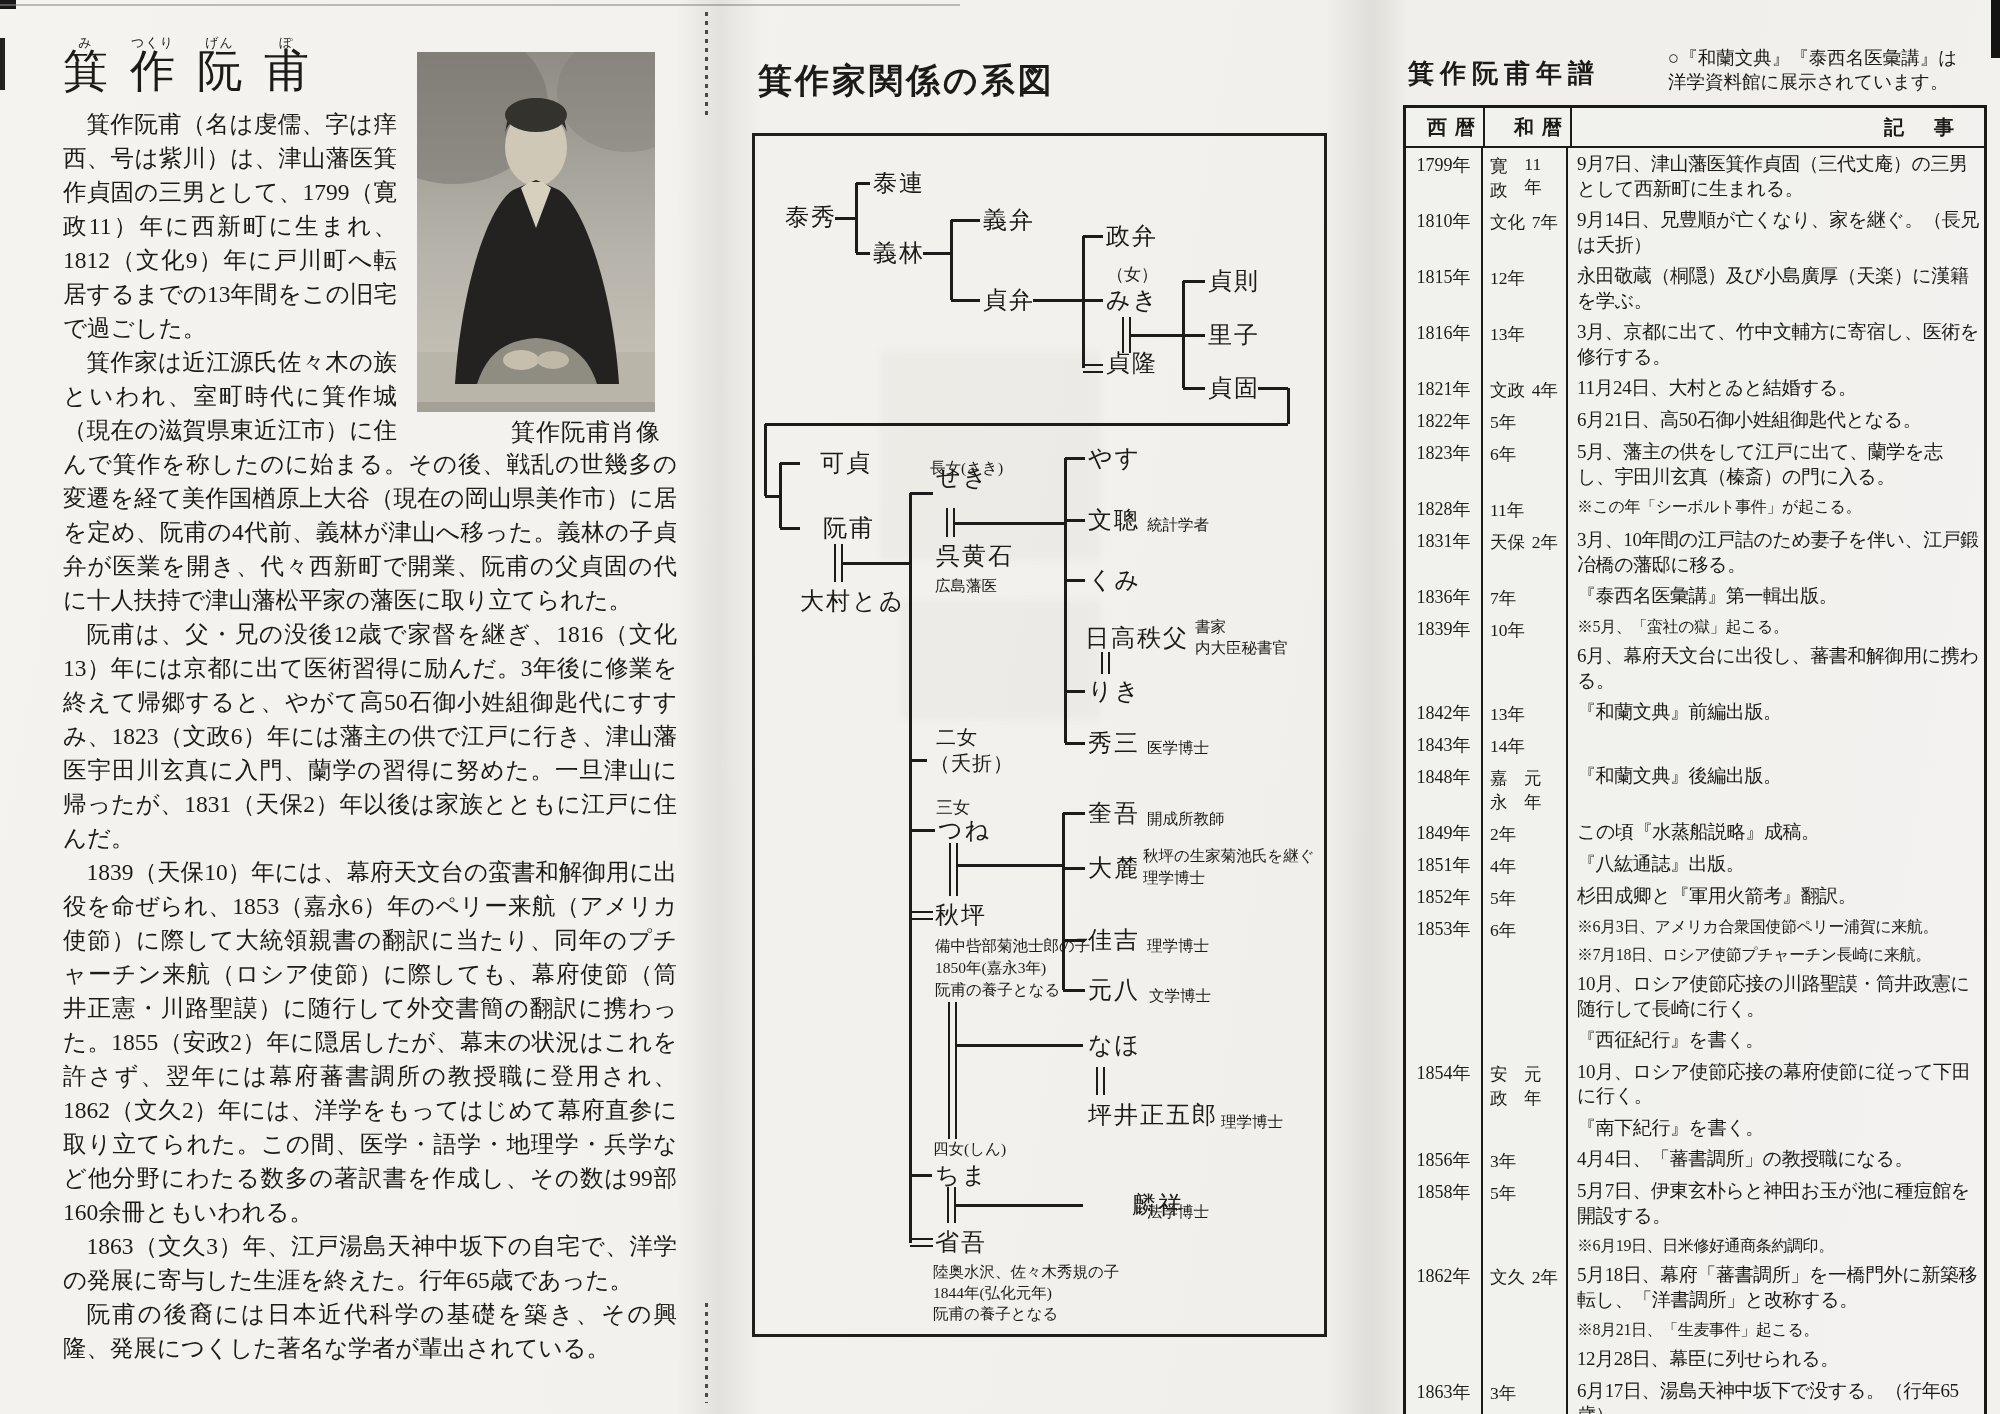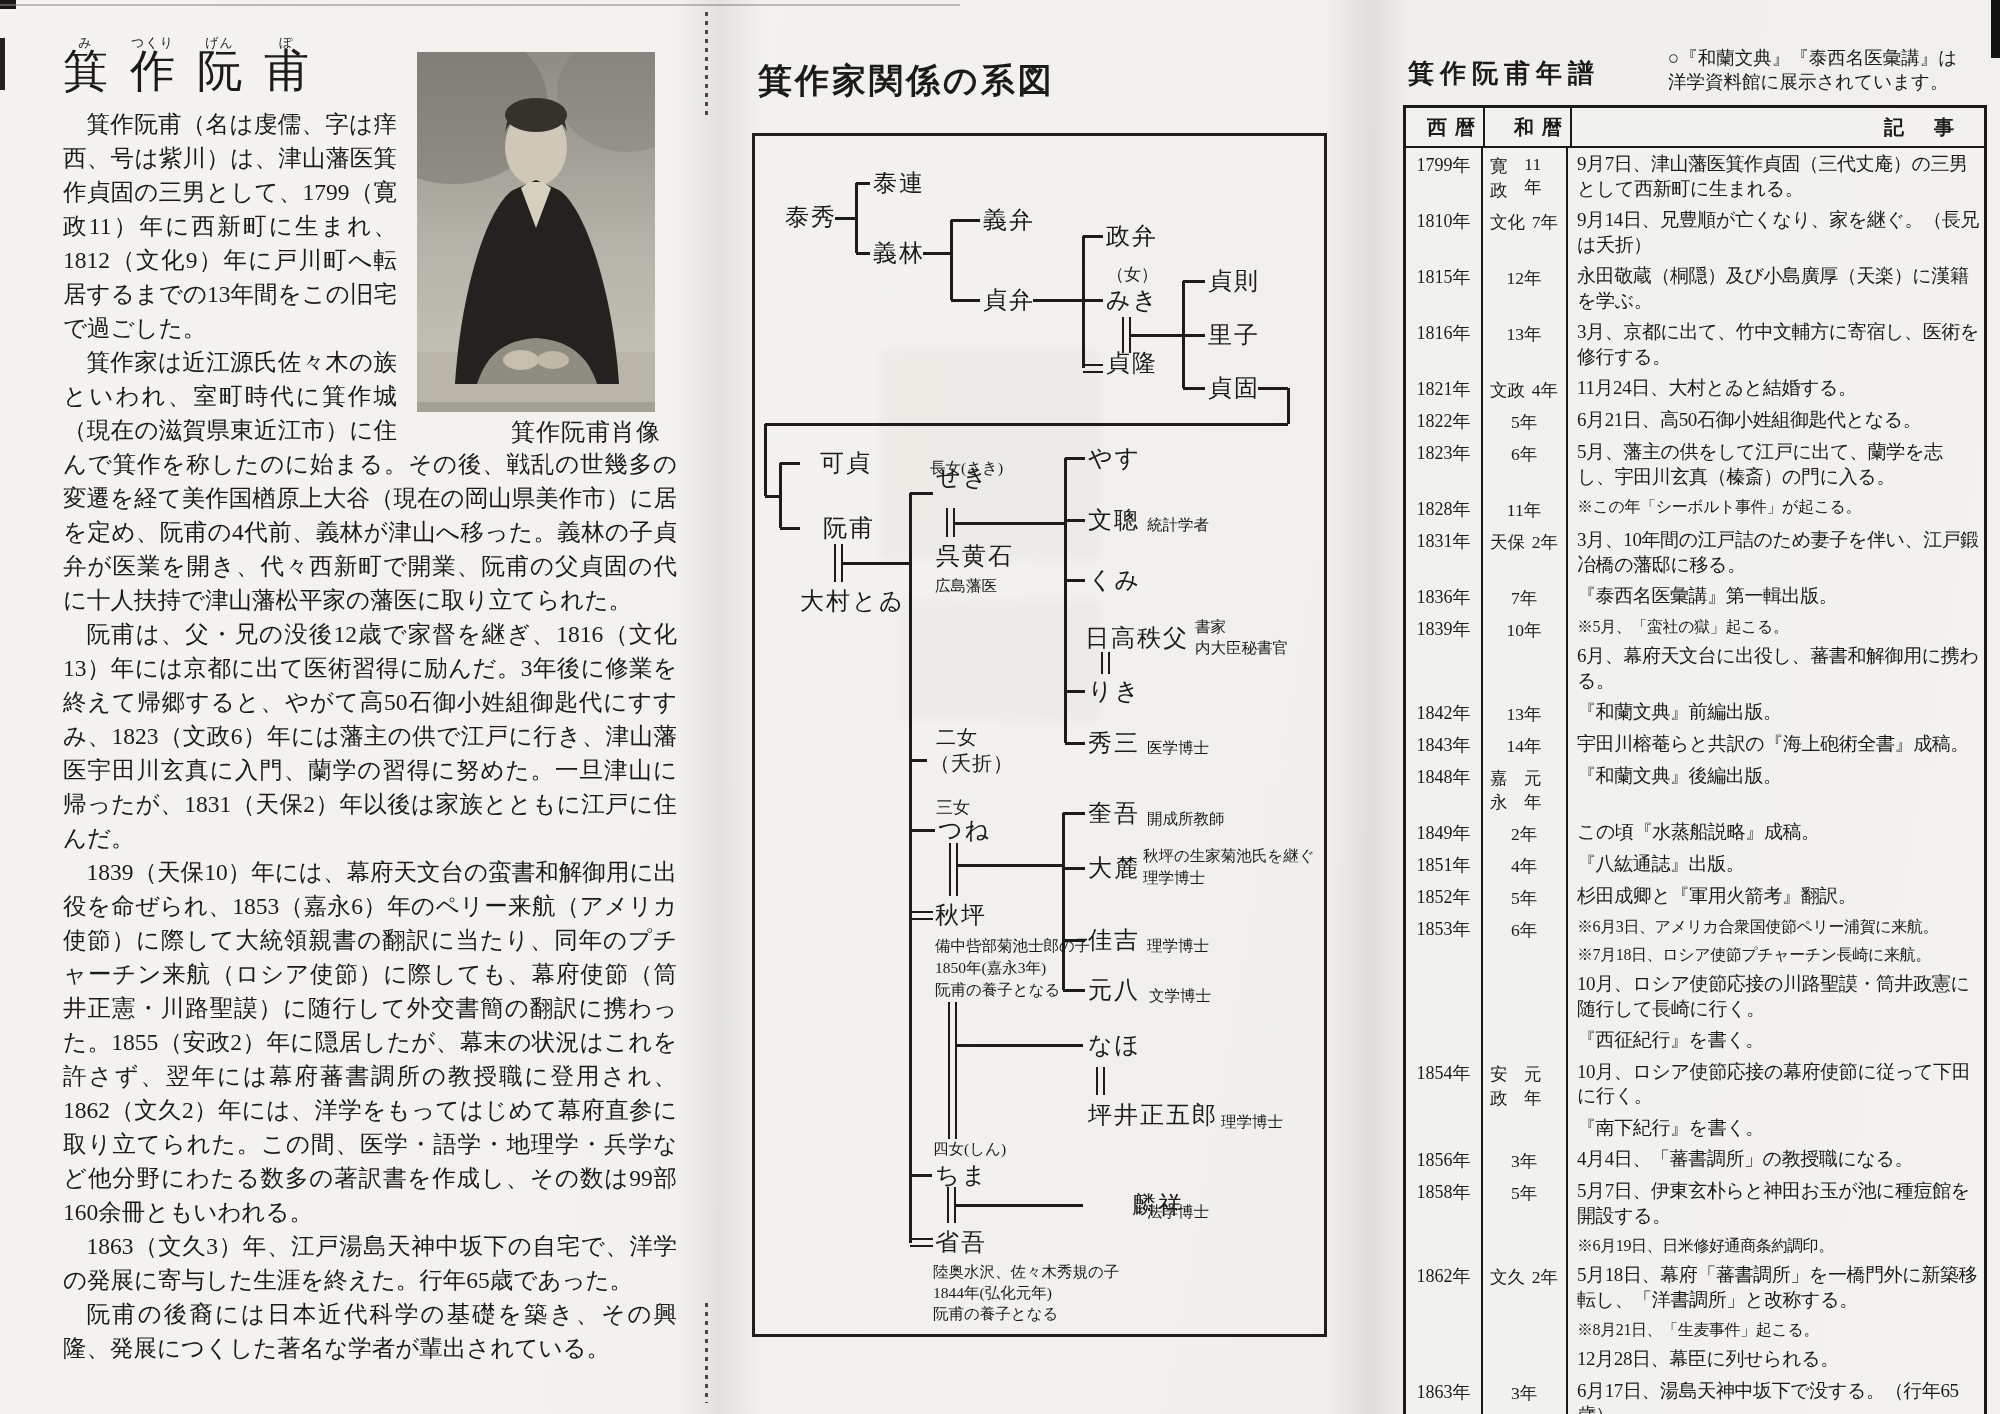--- a/index.html
+++ b/index.html
@@ -50,21 +50,21 @@
   .tl-table{position:absolute;left:1403px;top:105px;width:584px;border:3px solid #1b1a17;box-sizing:border-box;background:rgba(255,255,255,.12);}
   .tt-hrow{display:flex;border-bottom:2.5px solid #1b1a17;font-weight:700;}
   .tt-hrow .hc{padding:6px 0 5px;font-size:20px;text-align:right;}
   .hc1{width:77px;border-right:2.5px solid #1b1a17;letter-spacing:8px;text-indent:8px;flex-shrink:0;}
   .hc2{width:85px;border-right:2.5px solid #1b1a17;letter-spacing:8px;text-indent:8px;flex-shrink:0;}
   .hc3{flex:1;letter-spacing:30px;text-indent:30px;}
   .tt-row{display:flex;align-items:stretch;}
   .rc1{width:77px;border-right:2.5px solid #1b1a17;flex-shrink:0;text-align:center;
        font-size:18px;padding:5px 0 2px;box-sizing:border-box;}
   .rc2{width:85px;border-right:2.5px solid #1b1a17;flex-shrink:0;display:flex;align-items:flex-start;
-       font-size:17.5px;padding:6px 8px 2px 7px;box-sizing:border-box;justify-content:center;}
+       font-size:17.5px;padding:6px 8px 2px 7px;box-sizing:border-box;justify-content:flex-start;}
   .rc2.has-era{justify-content:space-between;}
   .rc3{flex:1;padding:4px 4px 3px 9px;box-sizing:border-box;}
   .ev{font-size:19px;line-height:24.5px;letter-spacing:-0.4px;}
   .ev.note{font-size:16px;line-height:21px;}
   .ev + .ev{margin-top:7px;}
 </style>
 </head>
 <body>
 
 <div class="page">
@@ -362,23 +362,20 @@
           </div>
           <div class="rc3">
             <div class="ev">『和蘭文典』前編出版。</div>
           </div>
         </div>
         <div class="tt-row">
           <div class="rc1">1843年</div>
           <div class="rc2">
             <span>14年</span>
           </div>
-          <div class="rc3">
-            <div class="ev">宇田川榕菴らと共訳の『海上砲術全書』成稿。</div>
-          </div>
         </div>
         <div class="tt-row">
           <div class="rc1">1848年</div>
           <div class="rc2 has-era">
             <span>嘉永</span>
             <span>元年</span>
           </div>
           <div class="rc3">
             <div class="ev">『和蘭文典』後編出版。</div>
           </div>

